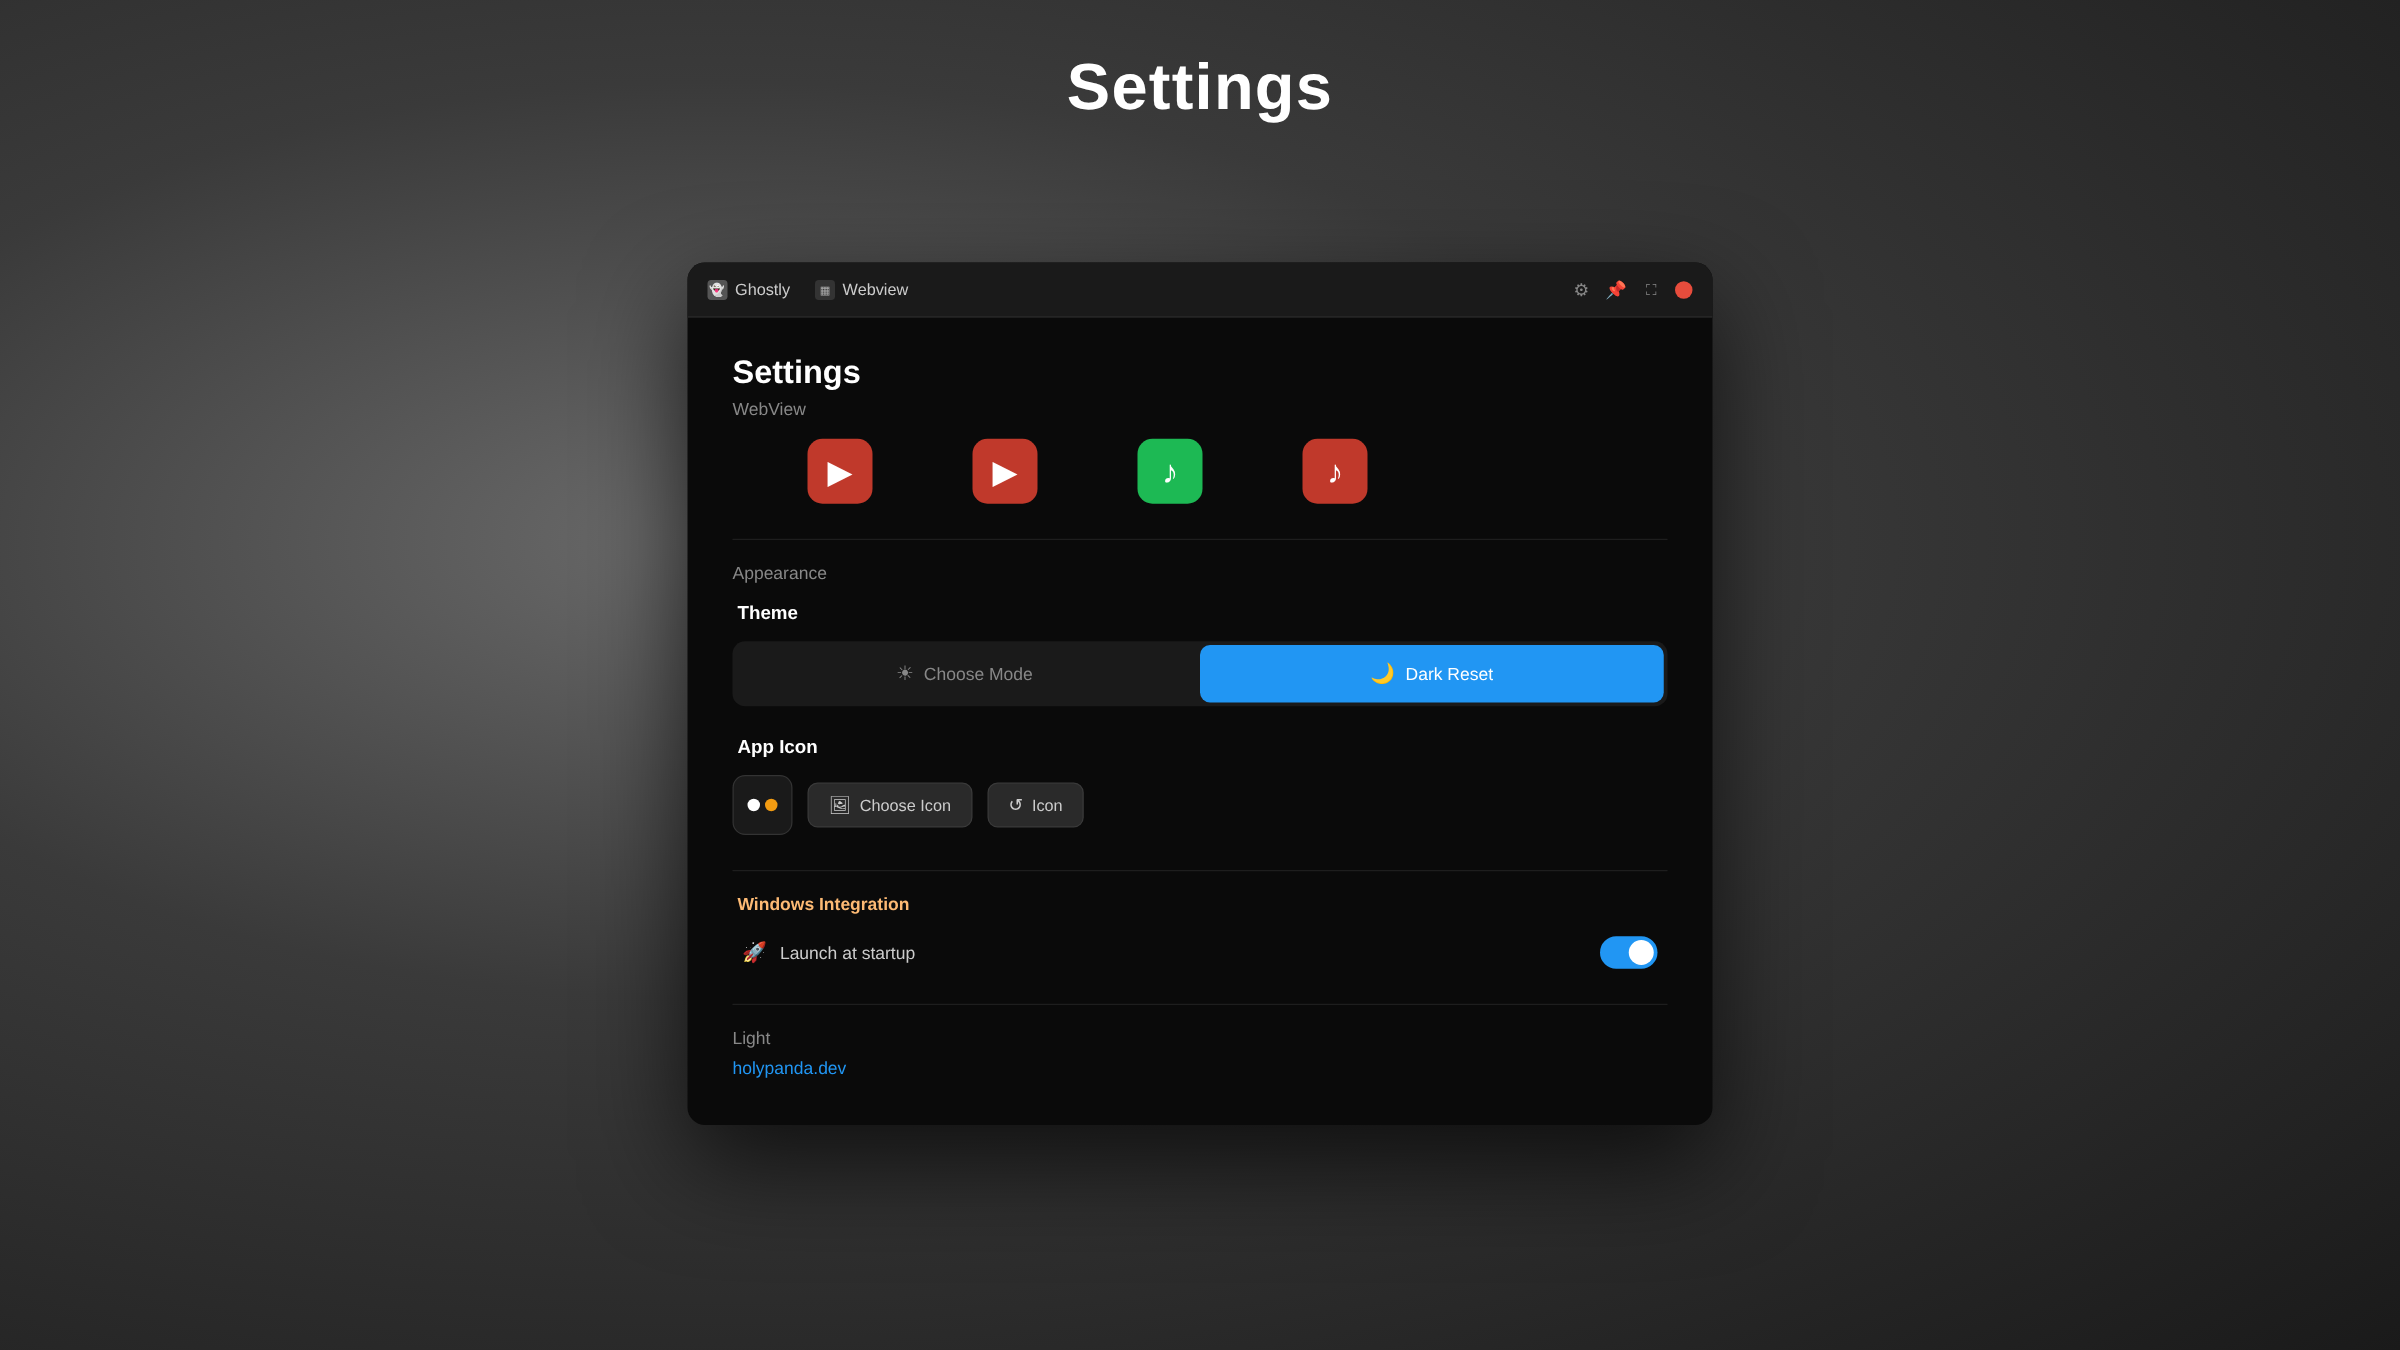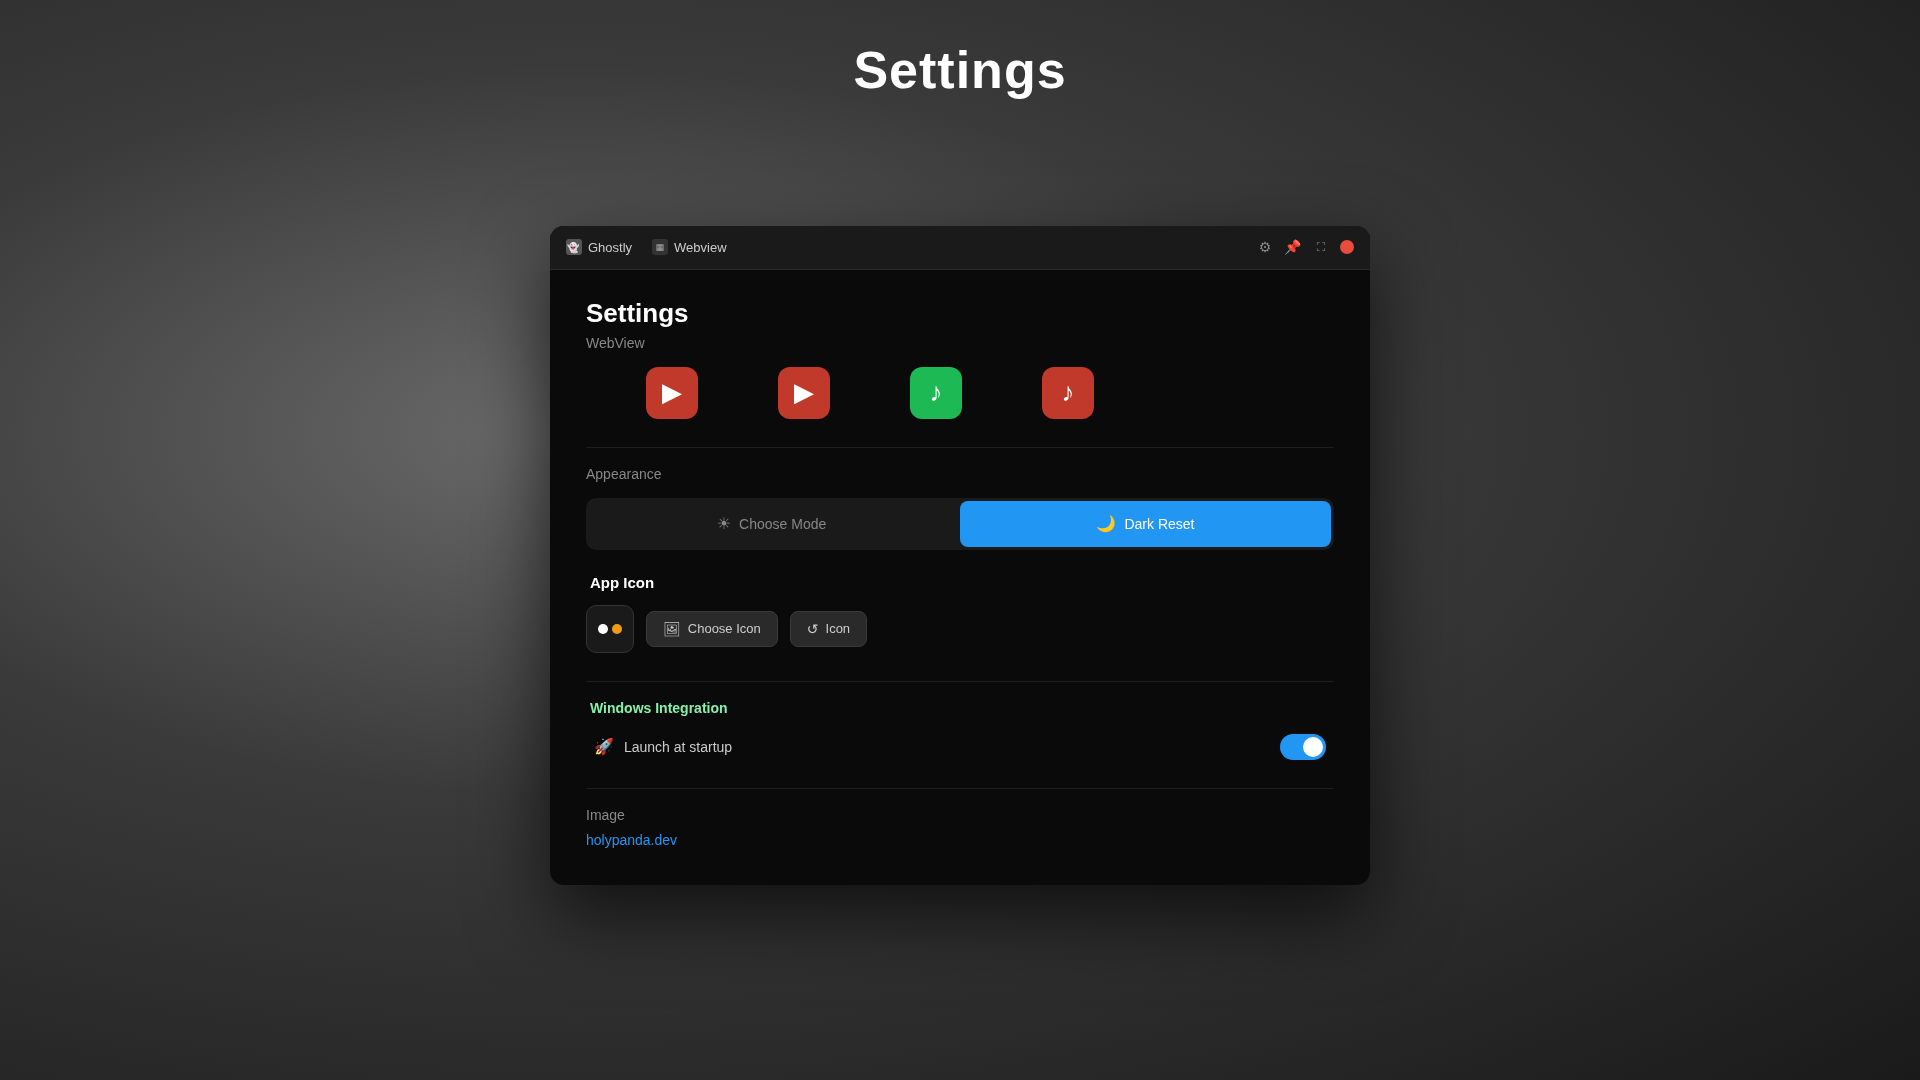--- a/index.html
+++ b/index.html
@@ -273,21 +273,21 @@
     .btn-icon {
       font-size: 14px;
     }
 
     
     .system-section {
       margin-bottom: 24px;
     }
 
     .windows-integration-title {
-      color: #86efac;
+      color: #fdba74;
       font-size: 14px;
       font-weight: 600;
       margin-bottom: 14px;
       margin-left: 4px;
     }
 
     .setting-row {
       display: flex;
       align-items: center;
       justify-content: space-between;
@@ -394,20 +394,21 @@
       <div class="app-icon music">
         <span class="app-icon-inner">♪</span>
       </div>
     </div>
 
     <div class="divider"></div>
 
     <div class="appearance-section">
       <div class="section-label">Appearance</div>
 
+      <div class="subsection-title">Theme</div>
       <div class="theme-toggle">
         <div class="theme-option">
           <span class="theme-icon">☀</span>
           <span>Choose Mode</span>
         </div>
         <div class="theme-option active">
           <span class="theme-icon">🌙</span>
           <span>Dark Reset</span>
         </div>
       </div>
@@ -444,18 +445,18 @@
         </div>
         <div class="toggle">
           <div class="toggle-knob"></div>
         </div>
       </div>
     </div>
 
     <div class="divider"></div>
 
     <div class="about-section">
-      <div class="about-title">Image</div>
+      <div class="about-title">Light</div>
       <a class="about-link">holypanda.dev</a>
     </div>
 
   </div>
 </div>
 
 </body></html>

